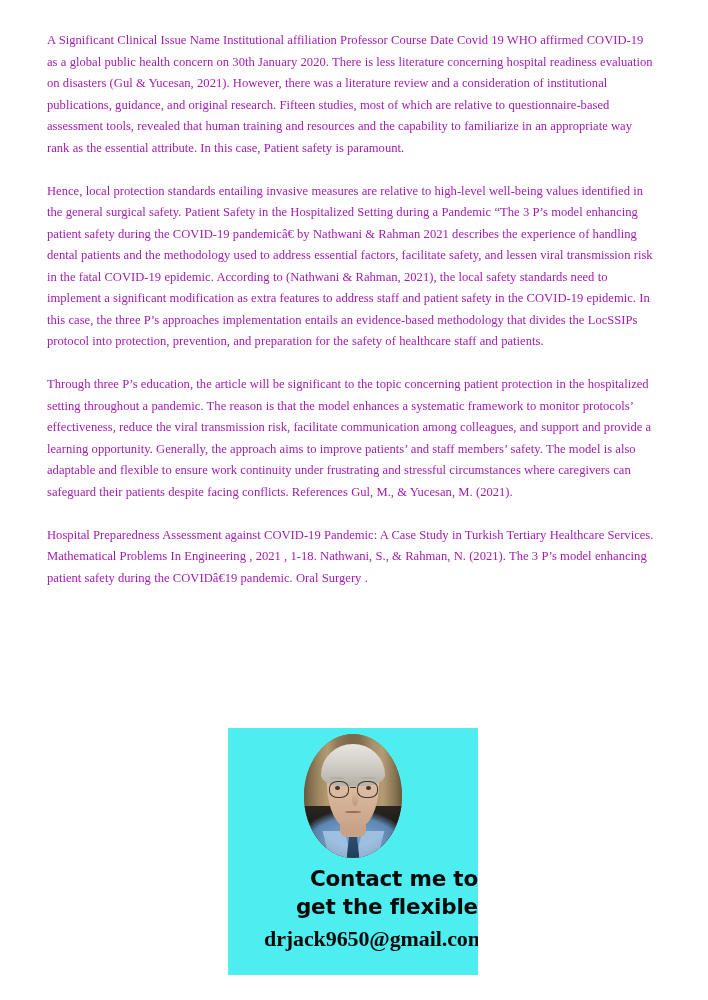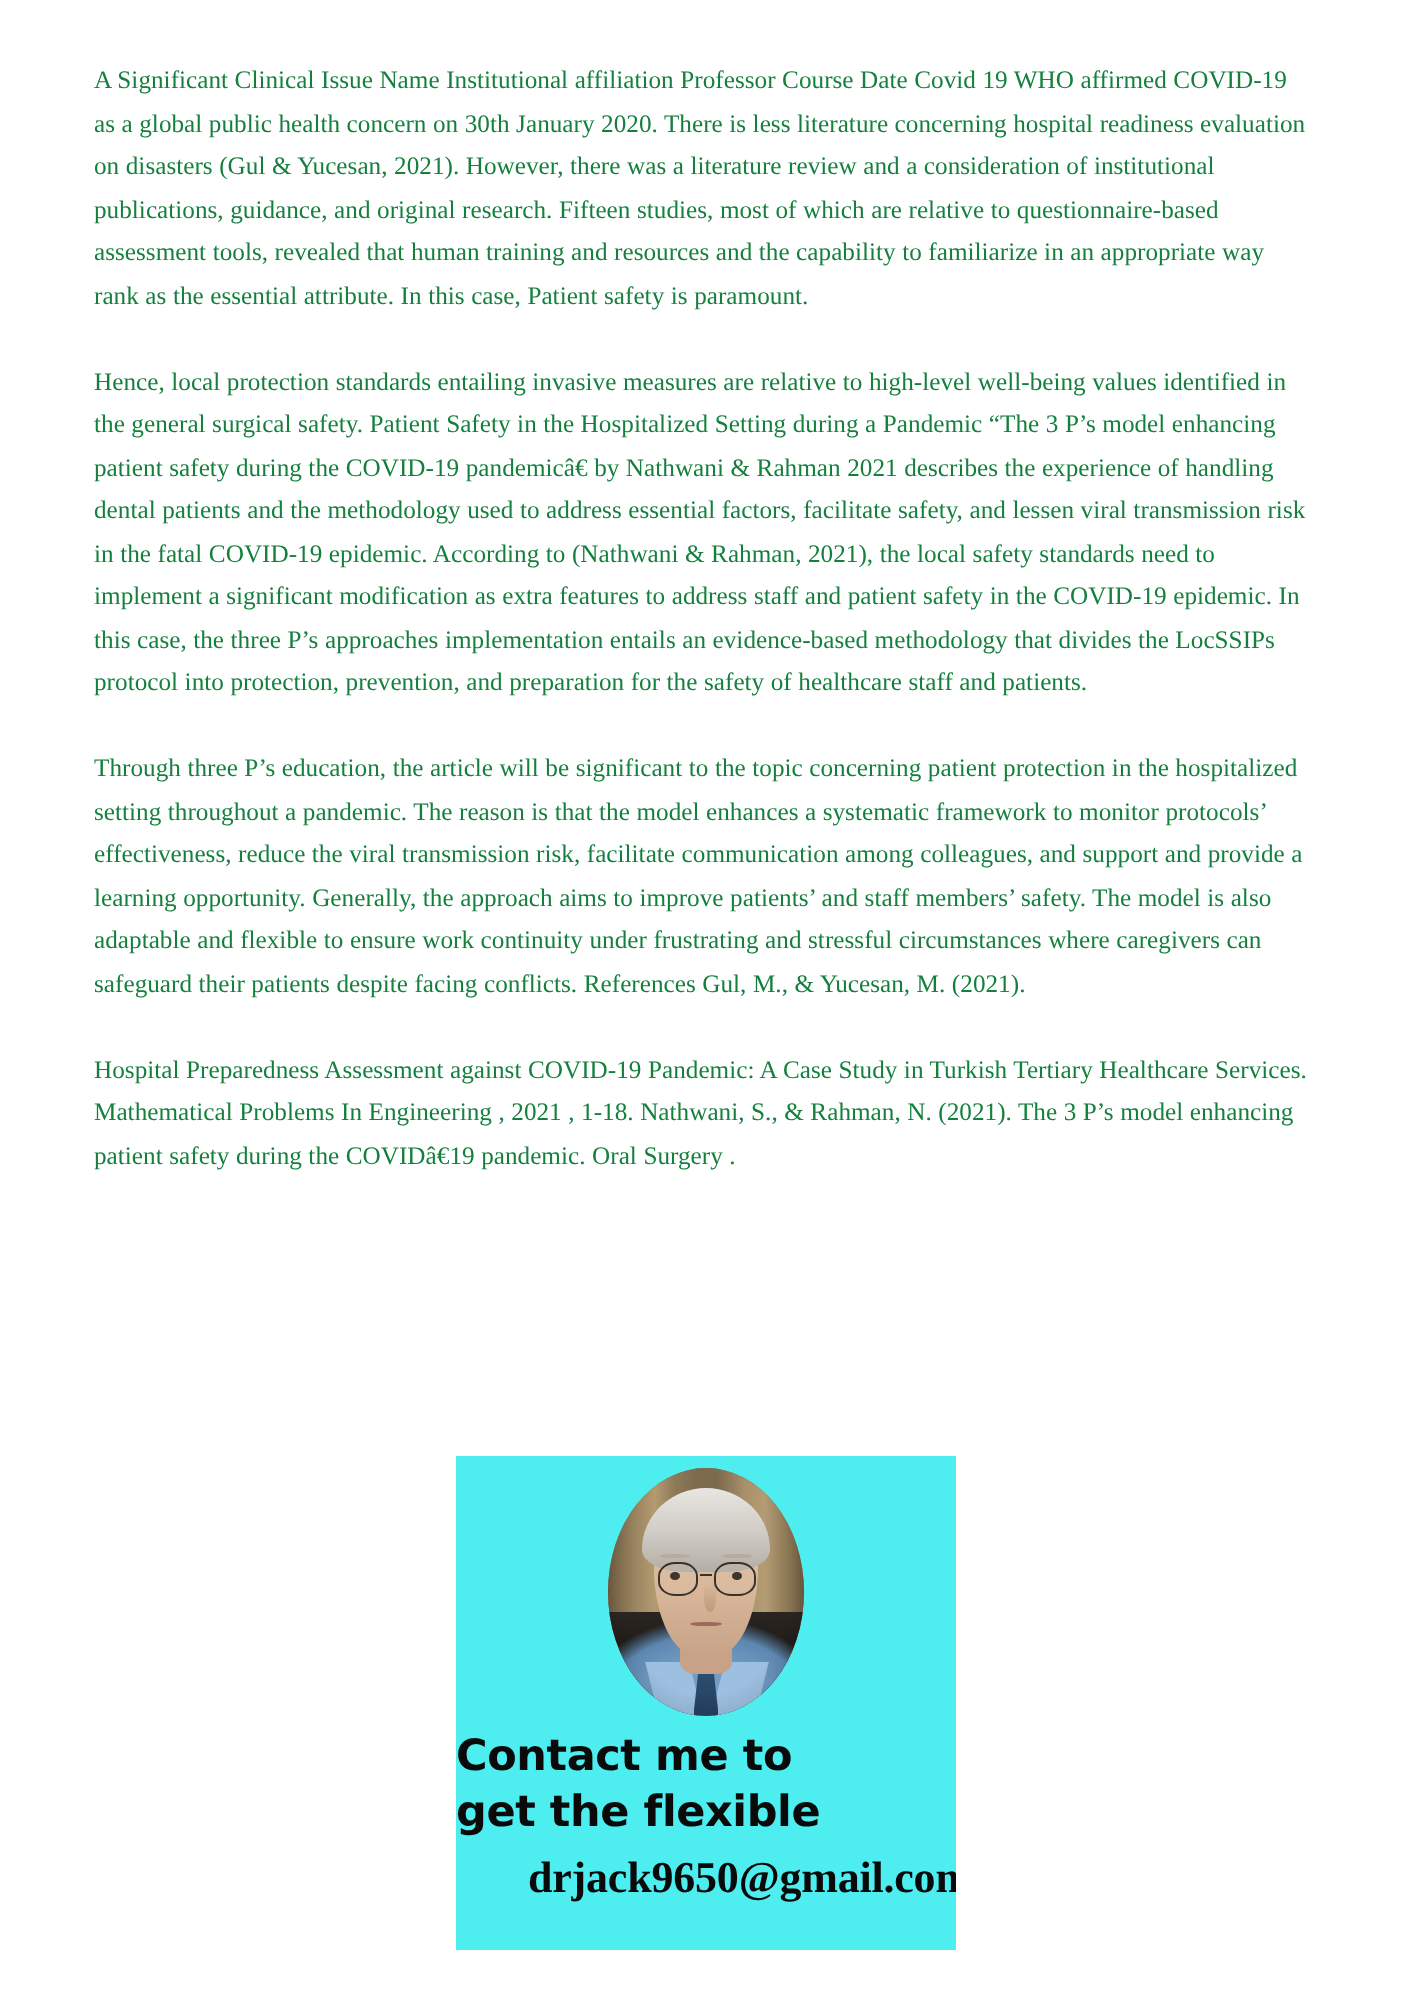--- a/index.html
+++ b/index.html
@@ -30,21 +30,21 @@
     position: absolute;
     left: 47px;
     top: 30px;
     width: 610px;
   }
 
   .para {
     font-family: "Liberation Serif", "DejaVu Serif", serif;
     font-size: 12.6px;
     line-height: 21.5px;
-    color: #15803d;
+    color: #a21caf;
     margin: 0 0 21.5px 0;
     text-align: left;
     word-spacing: 0.1px;
     letter-spacing: 0.01px;
   }
   .para:last-child { margin-bottom: 5px; }
 
   
   .promo-card {
     position: absolute;
@@ -215,21 +215,21 @@
     position: absolute;
     left: 0; top: 0; right: 0; bottom: 0;
     background: radial-gradient(ellipse 76% 78% at 50% 46%, rgba(0,0,0,0) 58%, rgba(0,0,0,0.28) 100%);
   }
 
   .promo-headline {
     position: absolute;
     left: 0;
     right: 0;
     top: 137px;
-    text-align: left;
+    text-align: right;
     font-family: "DejaVu Sans", "Liberation Sans", sans-serif;
     font-weight: bold;
     font-size: 21.5px;
     line-height: 28px;
     color: #0a0a0a;
     letter-spacing: -0.2px;
   }
   .promo-headline .hl-line { display: block; }
 
   .promo-email {

